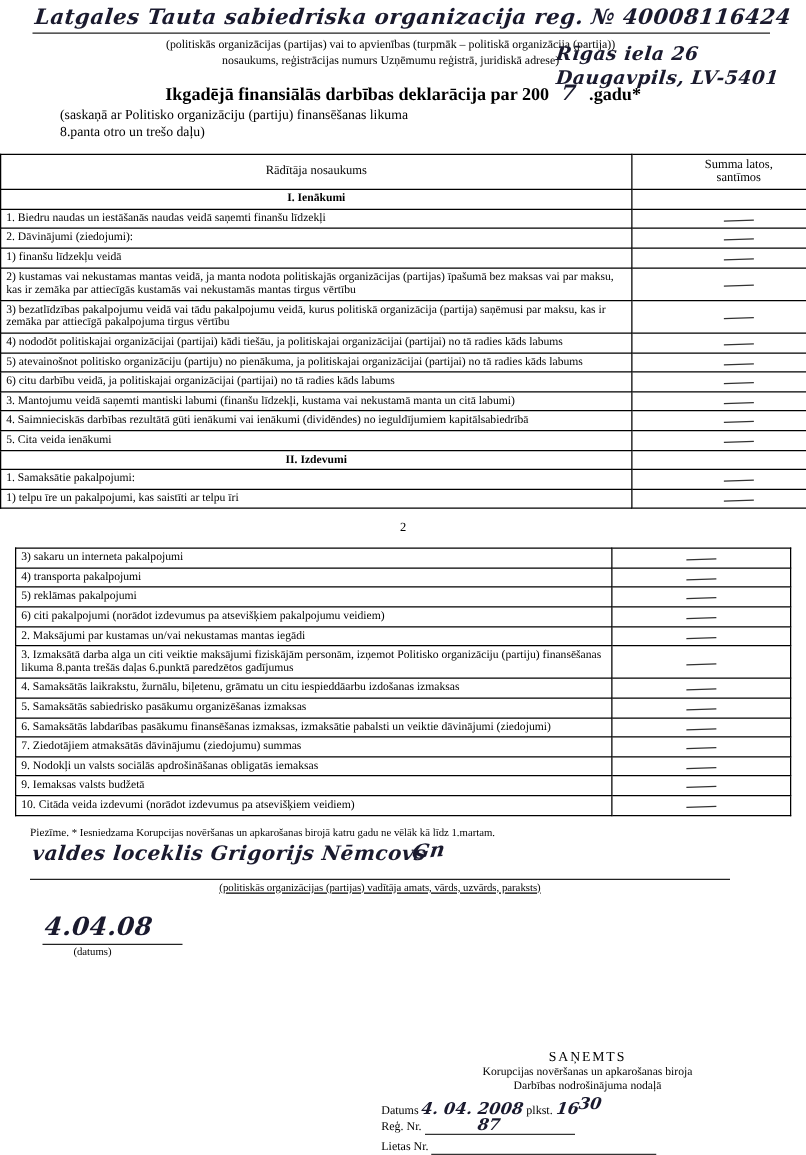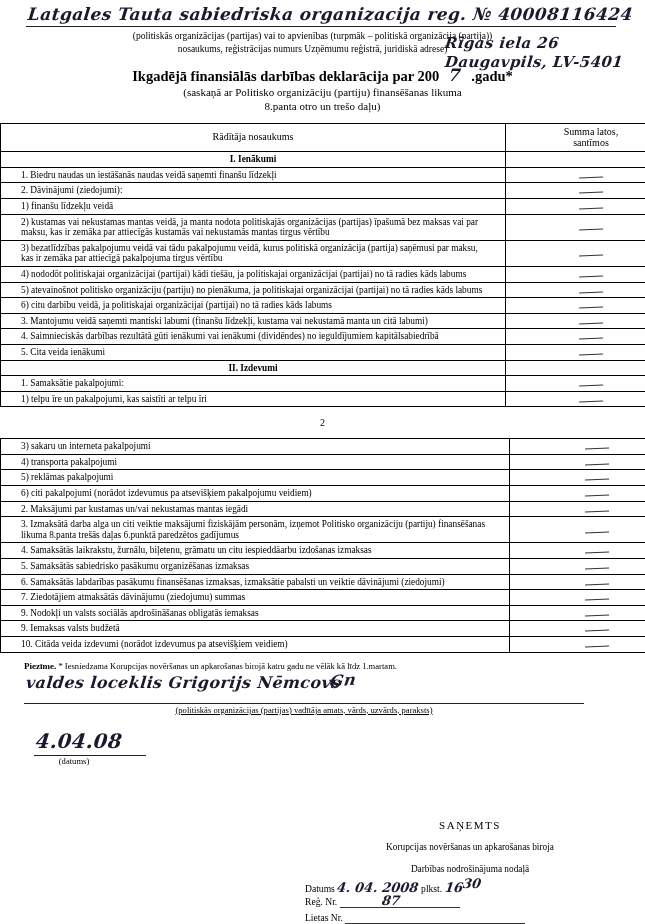--- a/index.html
+++ b/index.html
@@ -78,38 +78,38 @@
     margin-top: 12px;
     line-height: 17px;
   }
   .title .yearslot {
     display: inline-block;
     min-width: 26px;
     border-bottom: 0px;
     position: relative;
   }
   .title-sub {
-    text-align: center;
     font-size: 11px;
     line-height: 13px;
     margin-top: 1px;
     font-weight: normal;
+    padding-left: 48px;
   }
 
   
   table.form {
     border-collapse: collapse;
     width: 604px;
     margin: 10px auto 0 auto;
     table-layout: fixed;
   }
   table.form th, table.form td {
     border: 1px solid #000;
     vertical-align: middle;
-    padding: 2px 20px;
+    padding: 2px 4px;
     font-size: 9.3px;
     line-height: 10.6px;
   }
   table.form th {
     text-align: center;
     font-weight: normal;
     font-size: 10px;
     padding: 3px 18px;
   }
   td.col-label { width: 468px; }
@@ -136,21 +136,21 @@
     margin-top: 10px;
     margin-bottom: 6px;
   }
 
   
   .note {
     font-size: 8.6px;
     margin: 8px 0 0 24px;
     line-height: 10px;
   }
-  .note .lbl { font-weight: bold; font-size: 9px; }
+  .note .lbl { font-weight: normal; font-size: 9px; }
 
   .sign-hand {
     position: relative;
     height: 30px;
     margin-top: 2px;
   }
   .sign-hand .s1 {
     position: absolute;
     left: 26px;
     top: 0px;
@@ -218,21 +218,20 @@
     text-align: center;
     font-size: 11px;
     letter-spacing: 1.5px;
     font-weight: normal;
     margin-bottom: 1px;
   }
   .received .org {
     text-align: center;
     font-size: 9.3px;
     line-height: 11px;
-    margin-top: 11px;
   }
   .received .fld {
     margin-top: 3px;
     position: relative;
     height: 14px;
   }
   .received .fld .nm { }
   .received .fld .ln {
     display: inline-block;
     border-bottom: 1px solid #333;

